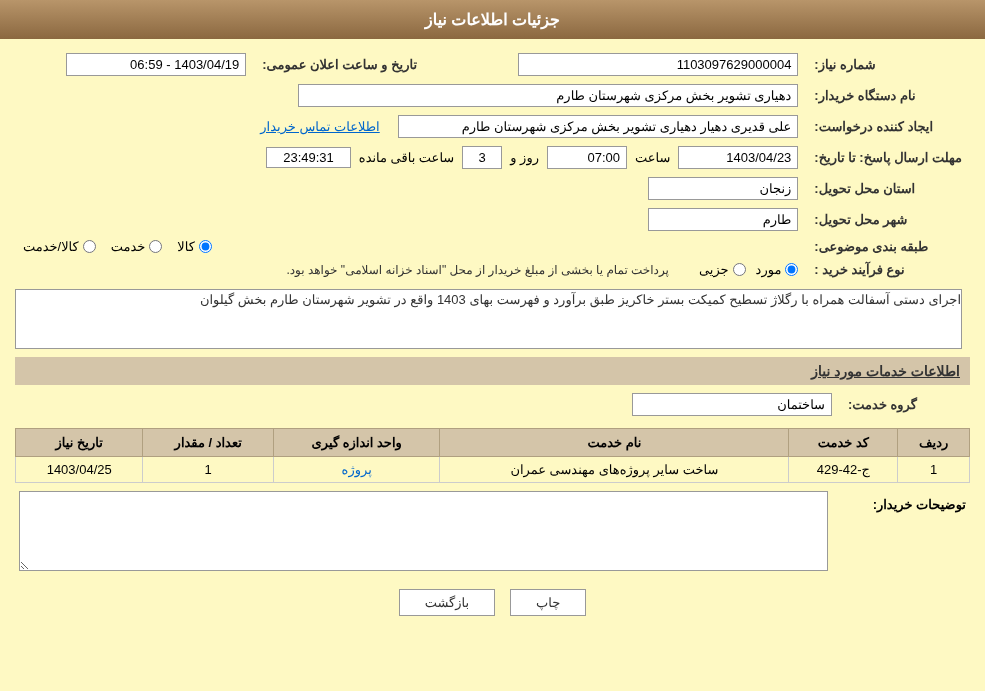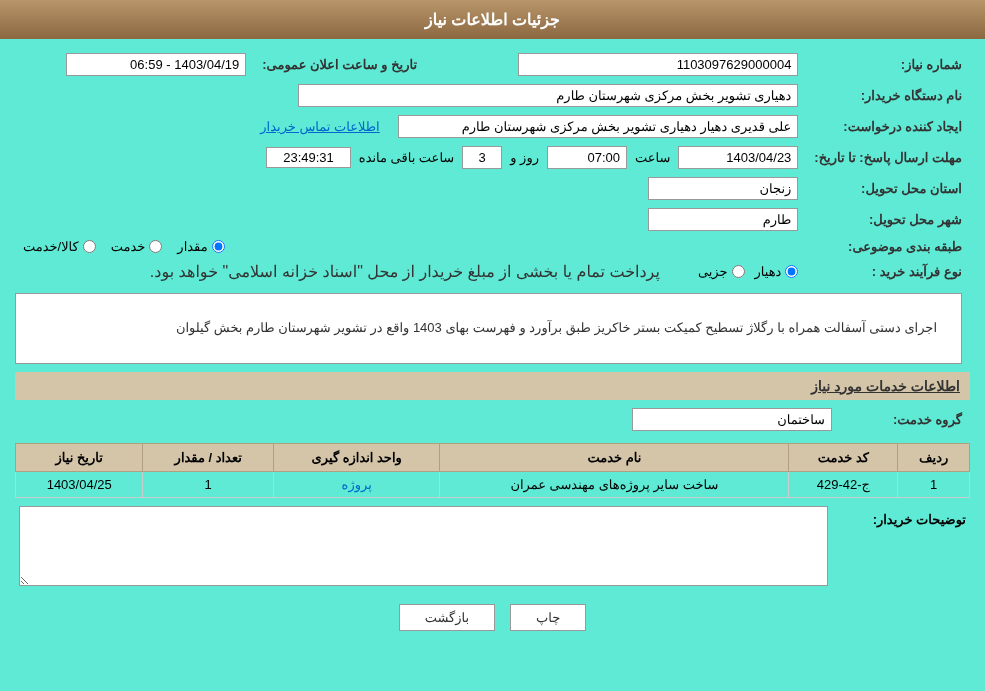--- a/index.html
+++ b/index.html
@@ -5,21 +5,21 @@
     * { box-sizing: border-box; margin: 0; padding: 0; }
     body {
       font-family: Tahoma, Arial, sans-serif;
       font-size: 13px;
       background: #f0f0f0;
       direction: rtl;
     }
     .page-wrapper {
       width: 985px;
       min-height: 691px;
-      background: #5eead4;
+      background: #fef9c3;
       margin: 0 auto;
     }
     .header-bar {
       background: linear-gradient(to bottom, #b8956a, #8b6840);
       color: white;
       text-align: center;
       padding: 10px;
       font-size: 16px;
       font-weight: bold;
     }
@@ -32,21 +32,21 @@
       margin-bottom: 8px;
     }
     .info-table td {
       padding: 4px 8px;
       vertical-align: middle;
       font-size: 13px;
     }
     .label-cell {
       color: #333;
       white-space: nowrap;
-      text-align: right;
+      text-align: left;
       font-weight: bold;
       width: 130px;
     }
     .value-cell {
       text-align: right;
     }
     .input-box {
       border: 1px solid #999;
       background: #fff;
       padding: 3px 6px;
@@ -94,21 +94,21 @@
       margin: 0;
     }
     .procedure-item {
       display: flex;
       gap: 4px;
     }
     .description-box {
       border: 1px solid #999;
       background: #fff;
       width: 100%;
-      padding: 24px;
+      padding: 0;
       min-height: 60px;
       font-size: 13px;
       color: #333;
       line-height: 1.6;
     }
     .services-table {
       width: 100%;
       border-collapse: collapse;
       margin-top: 8px;
       margin-bottom: 8px;
@@ -263,39 +263,39 @@
             <div class="radio-item">
               <input type="radio" name="category" style="">
               <span>کالا/خدمت</span>
             </div>
             <div class="radio-item">
               <input type="radio" name="category" style="">
               <span>خدمت</span>
             </div>
             <div class="radio-item">
               <input type="radio" name="category" checked="" style="">
-              <span>مقدار</span>
+              <span>کالا</span>
             </div>
           </div>
         </td>
       </tr>
 
       <tr>
         <td class="label-cell">نوع فرآیند خرید :</td>
         <td class="value-cell" colspan="4">
           <div style="display:flex; align-items:center; gap:10px;">
             <div class="procedure-item">
               <input type="radio" name="procedure" checked="" style="">
-              <span>دهیار</span>
+              <span>مورد</span>
             </div>
             <div class="procedure-item">
               <input type="radio" name="procedure" style="">
               <span>جزیی</span>
             </div>
-            <span style="margin-right:28px; font-size:16px; color:#333;">پرداخت تمام یا بخشی از مبلغ خریدار از محل "اسناد خزانه اسلامی" خواهد بود.</span>
+            <span style="margin-right:20px; font-size:12px; color:#333;">پرداخت تمام یا بخشی از مبلغ خریدار از محل "اسناد خزانه اسلامی" خواهد بود.</span>
           </div>
         </td>
       </tr>
     </tbody>
       </table>
 
     <div style="display:flex; align-items:flex-start; margin: 6px 0;">
       <div style="flex:1; margin-right:8px;">
         <div class="description-box">اجرای دستی آسفالت همراه با رگلاژ تسطیح کمیکت بستر خاکریز طبق برآورد و فهرست بهای 1403 واقع در تشویر شهرستان طارم بخش گیلوان</div>
       </div>

